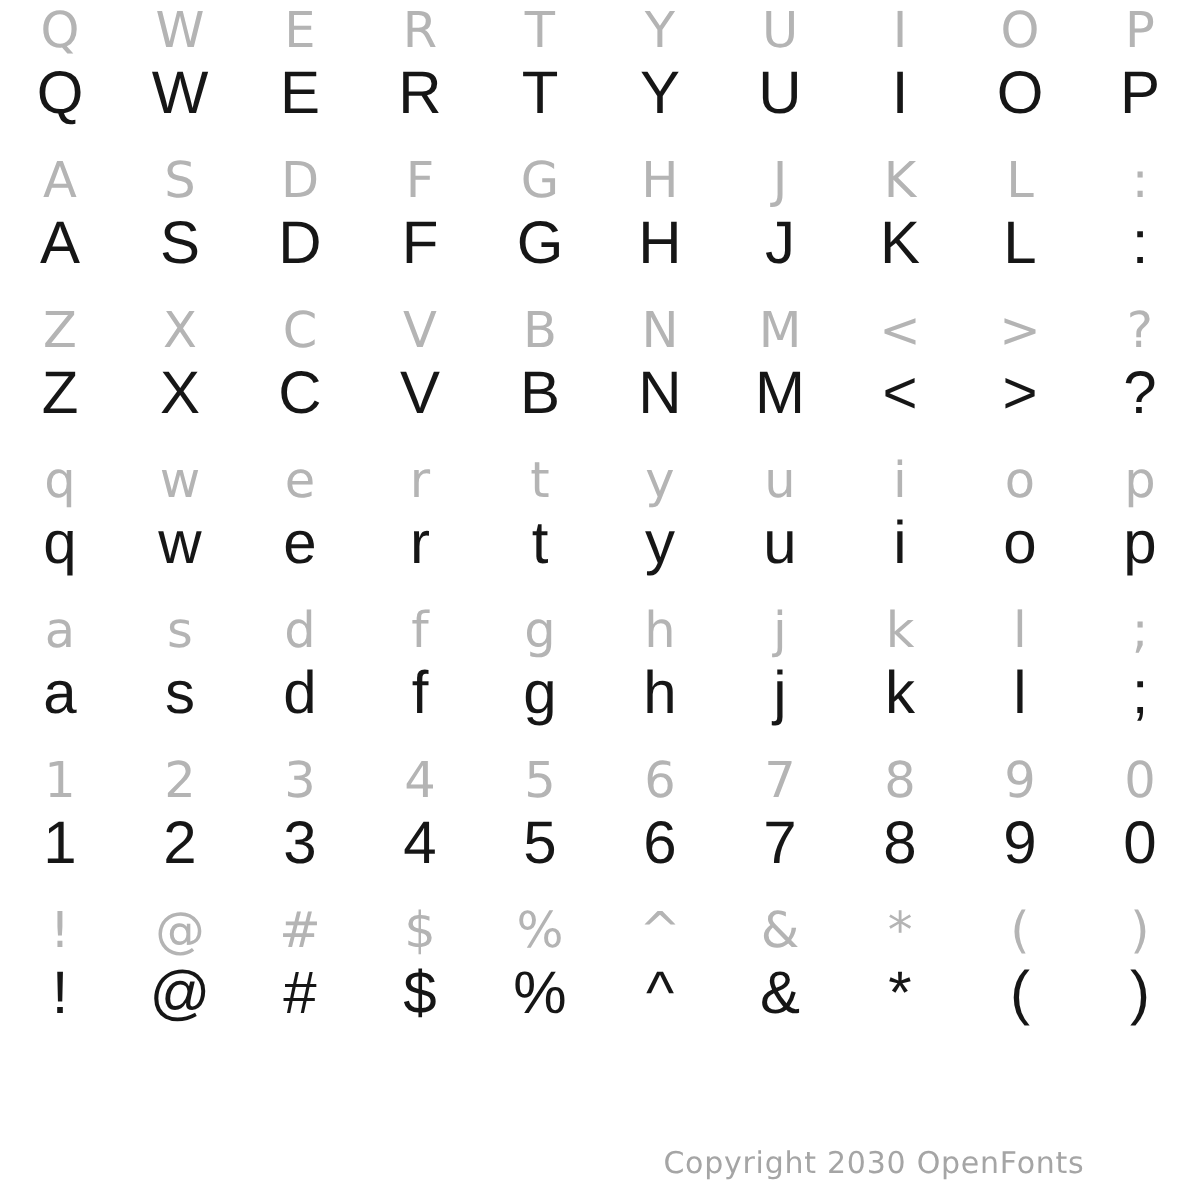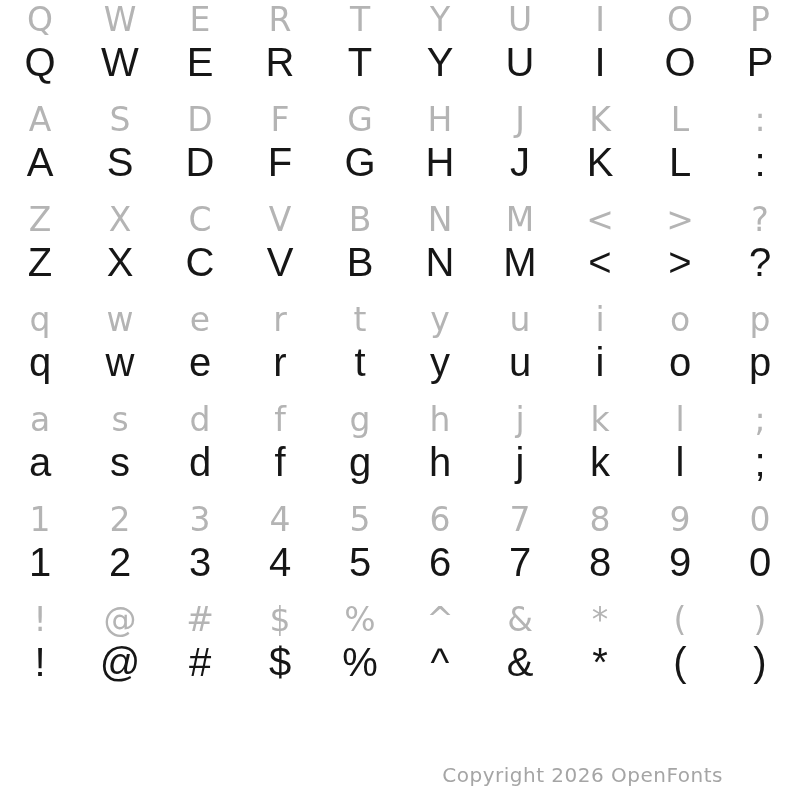--- a/index.html
+++ b/index.html
@@ -67,13 +67,13 @@
     <div class="line gray"><span class="glyph">q</span><span class="glyph">w</span><span class="glyph">e</span><span class="glyph">r</span><span class="glyph">t</span><span class="glyph">y</span><span class="glyph">u</span><span class="glyph">i</span><span class="glyph">o</span><span class="glyph">p</span></div>
     <div class="line black"><span class="glyph">q</span><span class="glyph">w</span><span class="glyph">e</span><span class="glyph">r</span><span class="glyph">t</span><span class="glyph">y</span><span class="glyph">u</span><span class="glyph">i</span><span class="glyph">o</span><span class="glyph">p</span></div>
     <div class="line gray"><span class="glyph">a</span><span class="glyph">s</span><span class="glyph">d</span><span class="glyph">f</span><span class="glyph">g</span><span class="glyph">h</span><span class="glyph">j</span><span class="glyph">k</span><span class="glyph">l</span><span class="glyph">;</span></div>
     <div class="line black"><span class="glyph">a</span><span class="glyph">s</span><span class="glyph">d</span><span class="glyph">f</span><span class="glyph">g</span><span class="glyph">h</span><span class="glyph">j</span><span class="glyph">k</span><span class="glyph">l</span><span class="glyph">;</span></div>
     <div class="line gray"><span class="glyph">1</span><span class="glyph">2</span><span class="glyph">3</span><span class="glyph">4</span><span class="glyph">5</span><span class="glyph">6</span><span class="glyph">7</span><span class="glyph">8</span><span class="glyph">9</span><span class="glyph">0</span></div>
     <div class="line black"><span class="glyph">1</span><span class="glyph">2</span><span class="glyph">3</span><span class="glyph">4</span><span class="glyph">5</span><span class="glyph">6</span><span class="glyph">7</span><span class="glyph">8</span><span class="glyph">9</span><span class="glyph">0</span></div>
     <div class="line gray"><span class="glyph">!</span><span class="glyph">@</span><span class="glyph">#</span><span class="glyph">$</span><span class="glyph">%</span><span class="glyph">^</span><span class="glyph">&amp;</span><span class="glyph">*</span><span class="glyph">(</span><span class="glyph">)</span></div>
     <div class="line black"><span class="glyph">!</span><span class="glyph">@</span><span class="glyph">#</span><span class="glyph">$</span><span class="glyph">%</span><span class="glyph">^</span><span class="glyph">&amp;</span><span class="glyph">*</span><span class="glyph">(</span><span class="glyph">)</span></div>
   </div>
 
-<div class="footer-copyright">Copyright 2026 OpenFonts</div>
+<div class="footer-copyright">Copyright 2030 OpenFonts</div>
 
 </body></html>

